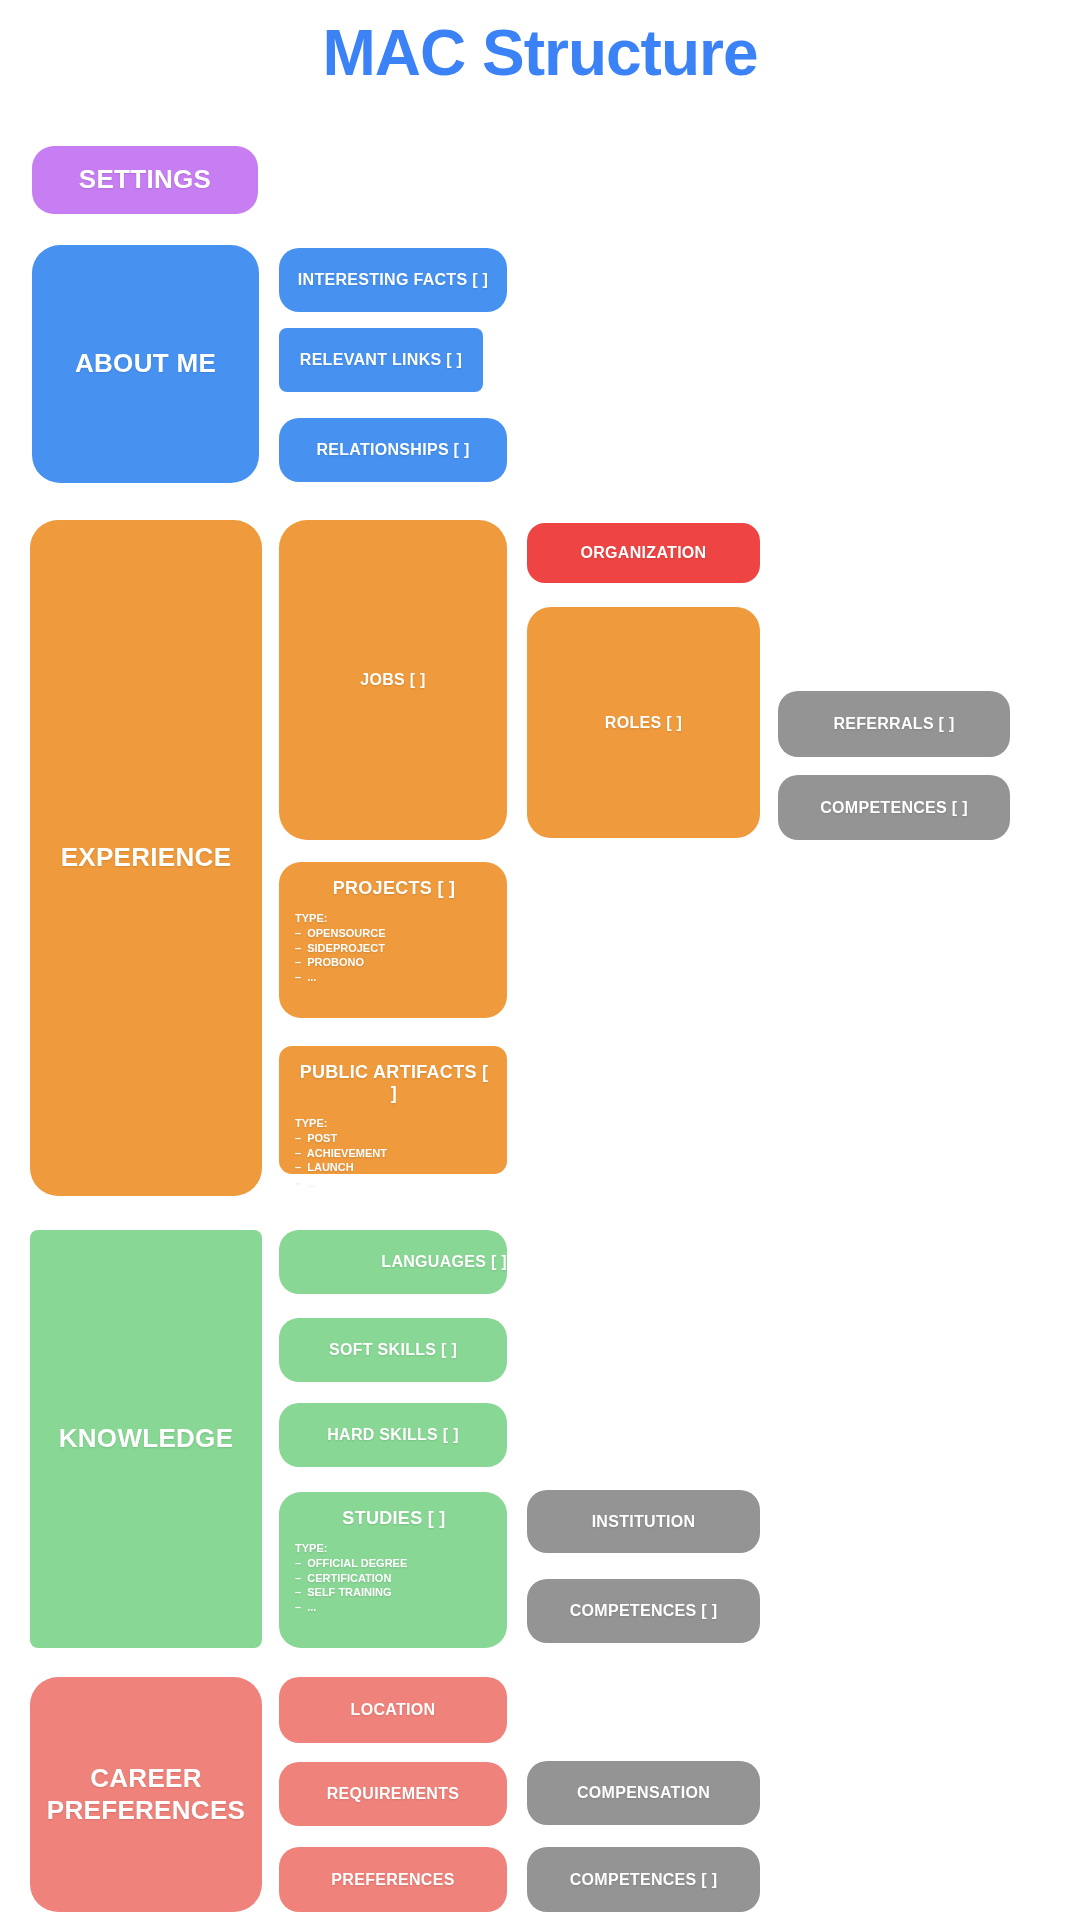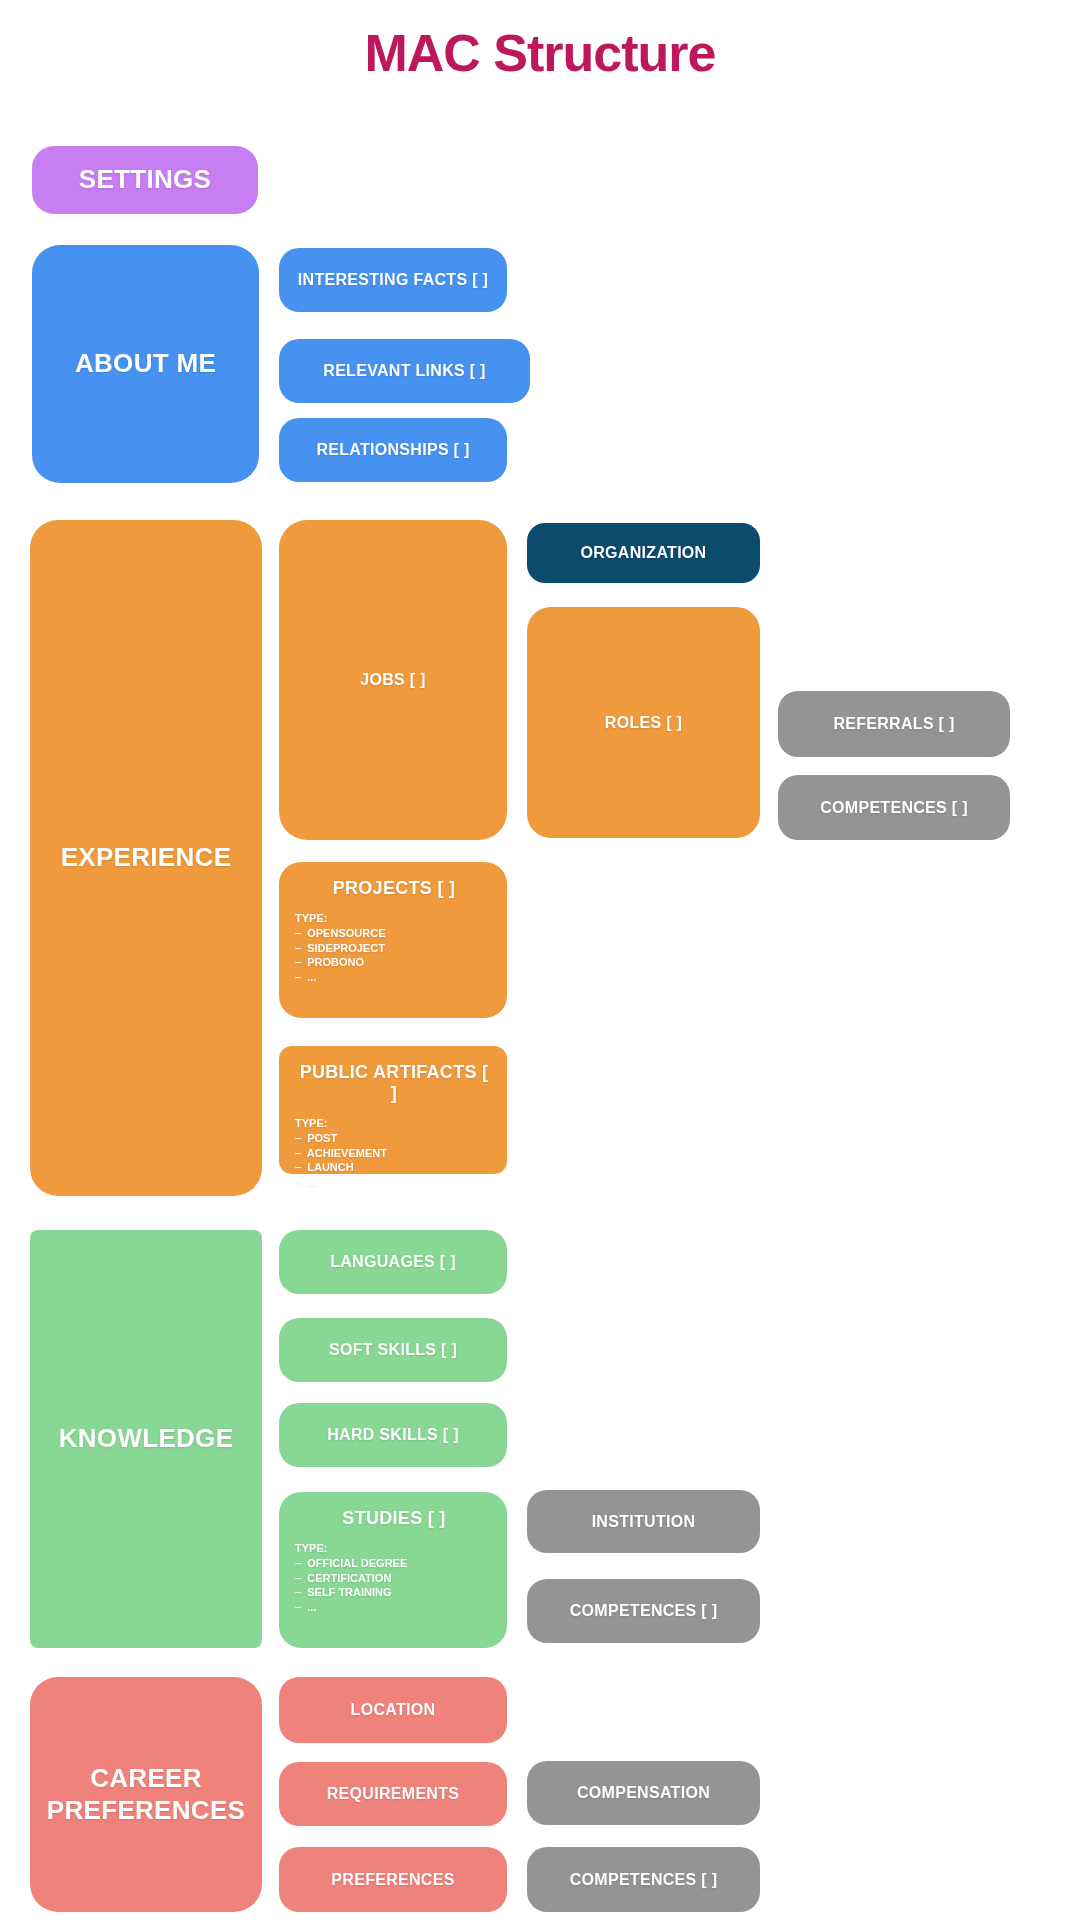--- a/index.html
+++ b/index.html
@@ -2,52 +2,52 @@
 <html><head>
 <meta charset="utf-8">
 <style>
   html,body{margin:0;padding:0;background:#ffffff;}
   .canvas{
     position:relative;width:1080px;height:1920px;background:#ffffff;
     font-family:"Liberation Sans",sans-serif;overflow:hidden;
   }
   .page-title{
     position:absolute;left:0;top:0;width:100%;height:106px;line-height:106px;
-    text-align:center;font-size:52px;font-weight:bold;color:#be185d;
+    text-align:center;font-size:64px;font-weight:bold;color:#3b82f6;
     letter-spacing:-1px;
   }
   .block{
     position:absolute;display:flex;align-items:center;justify-content:center;
     color:#ffffff;text-shadow:0 1px 2px rgba(0,0,0,0.12);
   }
   .label-main{font-weight:bold;font-size:26px;line-height:1.2;text-align:center;letter-spacing:.3px;}
   .label-child{font-weight:bold;font-size:16px;letter-spacing:.3px;white-space:nowrap;text-align:center;}
   .detail{flex-direction:column;align-items:stretch;justify-content:flex-start;padding:16px 14px 10px 16px;box-sizing:border-box;}
   .detail-title{font-weight:bold;font-size:18px;letter-spacing:.3px;text-align:center;margin-bottom:12px;}
   .type-heading{font-weight:bold;font-size:11px;line-height:15px;}
   .type-list{display:block;}
   .type-item{font-weight:bold;font-size:11px;line-height:14.5px;white-space:pre-wrap;}
 
   
   #b-settings{left:32px;top:146px;width:226px;height:68px;border-radius:22px;}
   #b-about{left:32px;top:245px;width:227px;height:238px;border-radius:28px;}
   #b-about-c1{left:279px;top:248px;width:228px;height:64px;border-radius:20px;}
-  #b-about-c2{left:279px;top:339px;width:251px;height:64px;border-radius:20px;}
+  #b-about-c2{left:279px;top:328px;width:204px;height:64px;border-radius:8px;}
   #b-about-c3{left:279px;top:418px;width:228px;height:64px;border-radius:20px;}
   #b-exp{left:30px;top:520px;width:232px;height:676px;border-radius:28px;}
   #b-jobs{left:279px;top:520px;width:228px;height:320px;border-radius:28px;}
   #b-org{left:527px;top:523px;width:233px;height:60px;border-radius:18px;}
   #b-roles{left:527px;top:607px;width:233px;height:231px;border-radius:24px;}
   #b-challenges{left:778px;top:607px;width:232px;height:66px;border-radius:20px;}
   #b-referrals{left:778px;top:691px;width:232px;height:66px;border-radius:20px;}
   #b-comp-roles{left:778px;top:775px;width:232px;height:65px;border-radius:20px;}
   #b-projects{left:279px;top:862px;width:228px;height:156px;border-radius:22px;}
   #b-artifacts{left:279px;top:1046px;width:228px;height:128px;border-radius:13px;}
   #b-knowledge{left:30px;top:1230px;width:232px;height:418px;border-radius:8px;}
-  #b-lang{left:279px;top:1230px;width:228px;height:64px;border-radius:20px;}
+  #b-lang{left:279px;top:1230px;width:228px;height:64px;border-radius:20px;justify-content:flex-end;}
   #b-soft{left:279px;top:1318px;width:228px;height:64px;border-radius:20px;}
   #b-hard{left:279px;top:1403px;width:228px;height:64px;border-radius:20px;}
   #b-studies{left:279px;top:1492px;width:228px;height:156px;border-radius:22px;}
   #b-inst{left:527px;top:1490px;width:233px;height:63px;border-radius:20px;}
   #b-comp-studies{left:527px;top:1579px;width:233px;height:64px;border-radius:20px;}
   #b-career{left:30px;top:1677px;width:232px;height:235px;border-radius:28px;}
   #b-loc{left:279px;top:1677px;width:228px;height:66px;border-radius:20px;}
   #b-req{left:279px;top:1762px;width:228px;height:64px;border-radius:20px;}
   #b-pref{left:279px;top:1847px;width:228px;height:65px;border-radius:20px;}
   #b-compen{left:527px;top:1761px;width:233px;height:64px;border-radius:20px;}
@@ -76,21 +76,21 @@
   <div class="block" id="b-about-c3" style="background: rgb(71, 146, 240);">
     <span class="label-child">RELATIONSHIPS [ ]</span>
   </div>
 
   <div class="block" id="b-jobs" style="background: rgb(238, 154, 61);">
     <span class="label-child">JOBS [ ]</span>
   </div>
   <div class="block" id="b-exp" style="background: rgb(238, 154, 61);">
     <span class="label-main">EXPERIENCE</span>
   </div>
-  <div class="block" id="b-org" style="background: #0c4a6e;">
+  <div class="block" id="b-org" style="background: #ef4444;">
     <span class="label-child">ORGANIZATION</span>
   </div>
   <div class="block" id="b-roles" style="background: rgb(238, 154, 61);">
     <span class="label-child">ROLES [ ]</span>
   </div>
   <div class="block" id="b-referrals" style="background: rgb(148, 148, 148);">
     <span class="label-child">REFERRALS [ ]</span>
   </div>
   <div class="block" id="b-comp-roles" style="background: rgb(148, 148, 148);">
     <span class="label-child">COMPETENCES [ ]</span>

